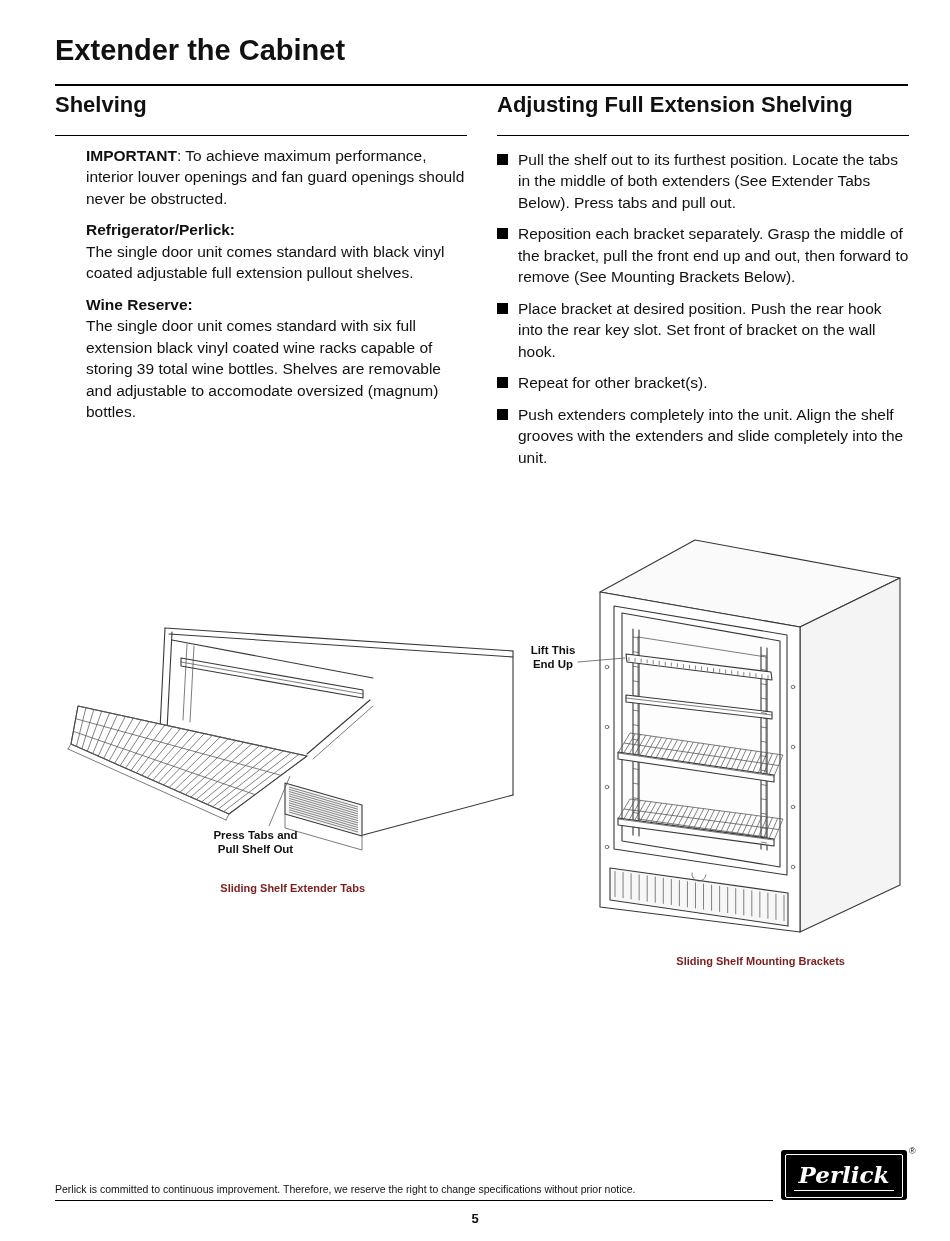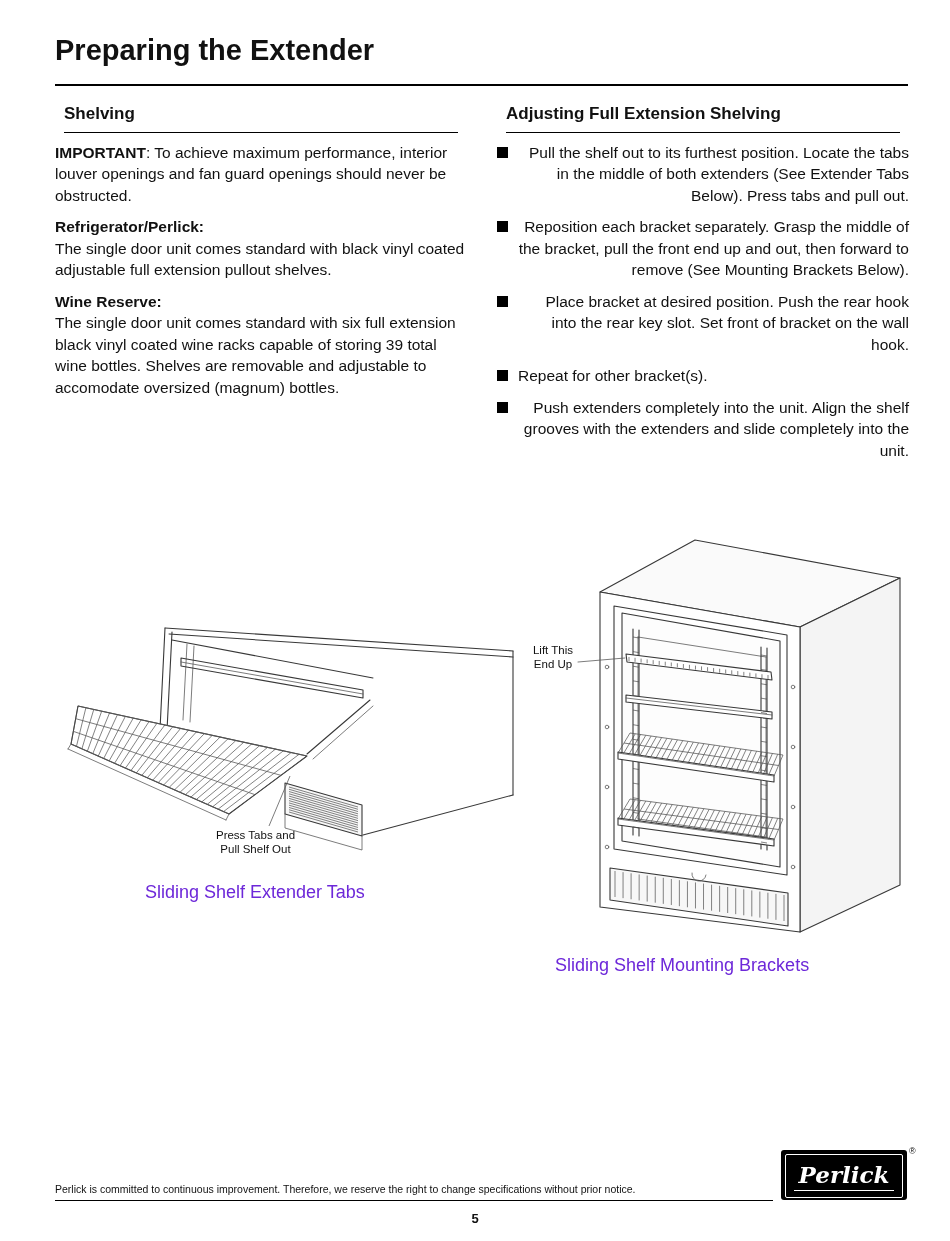--- a/index.html
+++ b/index.html
@@ -7,45 +7,45 @@
         font-family:"Liberation Sans","DejaVu Sans",sans-serif;color:#111;overflow:hidden;}
 
   
   .title{position:absolute;left:55px;top:34px;font-size:29px;font-weight:bold;}
   .title-rule{position:absolute;left:55px;top:84px;width:853px;border-top:2px solid #000;}
 
   
   .col{position:absolute;top:94px;width:412px;font-size:15.5px;line-height:21.5px;}
   .col-left{left:55px;}
   .col-right{left:497px;}
-  .col h2{font-size:17px;font-weight:bold;margin:9px;padding-bottom:7px;border-bottom:1.5px solid #000;}
-  .col .body{margin-top:9px;}
+  .col h2{font-size:22px;font-weight:bold;margin:0;padding-bottom:19px;border-bottom:1.5px solid #000;}
+  .col .body{margin-top:9px;margin-left:31px;}
   .col p{margin:0 0 10px;}
   .b{font-weight:bold;}
   .block{display:block;}
-  ul.bullets{list-style:none;margin:2px 0 0;padding:0;text-align:right;}
+  ul.bullets{list-style:none;margin:13px 0 0;padding:0;}
   .bullets li{display:flex;margin-bottom:10px;}
   .sq{width:11px;height:11px;background:#000;margin:5px 10px 0 0;flex:0 0 auto;}
 
   
-  .figure{position:absolute;}
+  .figure{position:absolute;font-weight:bold;}
   .fig-extender{left:55px;top:602px;width:470px;height:305px;}
   .fig-mounting{left:530px;top:537px;width:392px;height:445px;}
   .figure svg{display:block;}
   .lineart{stroke:#383838;stroke-width:1.1;fill:none;stroke-linecap:round;stroke-linejoin:round;}
   .grid{stroke:#4d4d4d;stroke-width:0.7;fill:none;}
   .thin{stroke:#5a5a5a;stroke-width:0.8;fill:none;}
   .fillw{fill:#fff;}
   .face-top{fill:#fafafa;}
   .face-side{fill:#f4f4f4;}
   .face-front{fill:#fff;}
   .face-inner{fill:#fdfdfd;}
   .face-vent{fill:#f7f7f7;}
   .callout{position:absolute;font-size:11.5px;line-height:1.25;text-align:center;color:#111;}
-  .caption{position:absolute;font-size:18px;text-align:left;color:#6d28d9;}
+  .caption{position:absolute;font-size:11px;text-align:right;color:#7f1d1d;}
 
   
   .disclaimer{position:absolute;left:55px;top:1183px;width:718px;
               font-size:10.5px;padding-bottom:5px;border-bottom:1px solid #000;}
   .logo{position:absolute;left:781px;top:1150px;width:126px;height:50px;background:#000;
         border-radius:3px;padding:4px;box-sizing:border-box;}
   .logo-inner{height:100%;border:1.5px solid #fff;border-radius:2px;display:flex;
               align-items:center;justify-content:center;}
   .logo-text{font-family:"DejaVu Serif","Liberation Serif",serif;font-style:italic;font-weight:bold;
              color:#fff;font-size:23px;padding:0 5px 2px;border-bottom:1.5px solid #fff;}
@@ -53,21 +53,21 @@
   .pageno{position:absolute;left:0;top:1211px;width:950px;text-align:center;
           font-size:13px;font-weight:bold;}
   .formno{position:absolute;left:700px;top:1266px;width:208px;text-align:right;
           font-size:15px;line-height:14px;}
 </style>
 </head>
 <body>
 
 <div class="page">
 
-  <div class="title">Preparing the Extender</div>
+  <div class="title">Extender the Cabinet</div>
   <div class="title-rule"></div>
 
   <section class="col col-left">
     <h2>Shelving</h2>
     <div class="body">
       <p><span class="b">IMPORTANT</span><span>: To achieve maximum performance, interior louver openings and fan guard openings should never be obstructed.</span></p>
       <p><span class="b block">Refrigerator/Perlick:</span><span>The single door unit comes standard with black vinyl coated adjustable full extension pullout shelves.</span></p>
       <p><span class="b block">Wine Reserve:</span><span>The single door unit comes standard with six full extension black vinyl coated wine racks capable of storing 39 total wine bottles. Shelves are removable and adjustable to accomodate oversized (magnum) bottles.</span></p>
     </div>
   </section>

